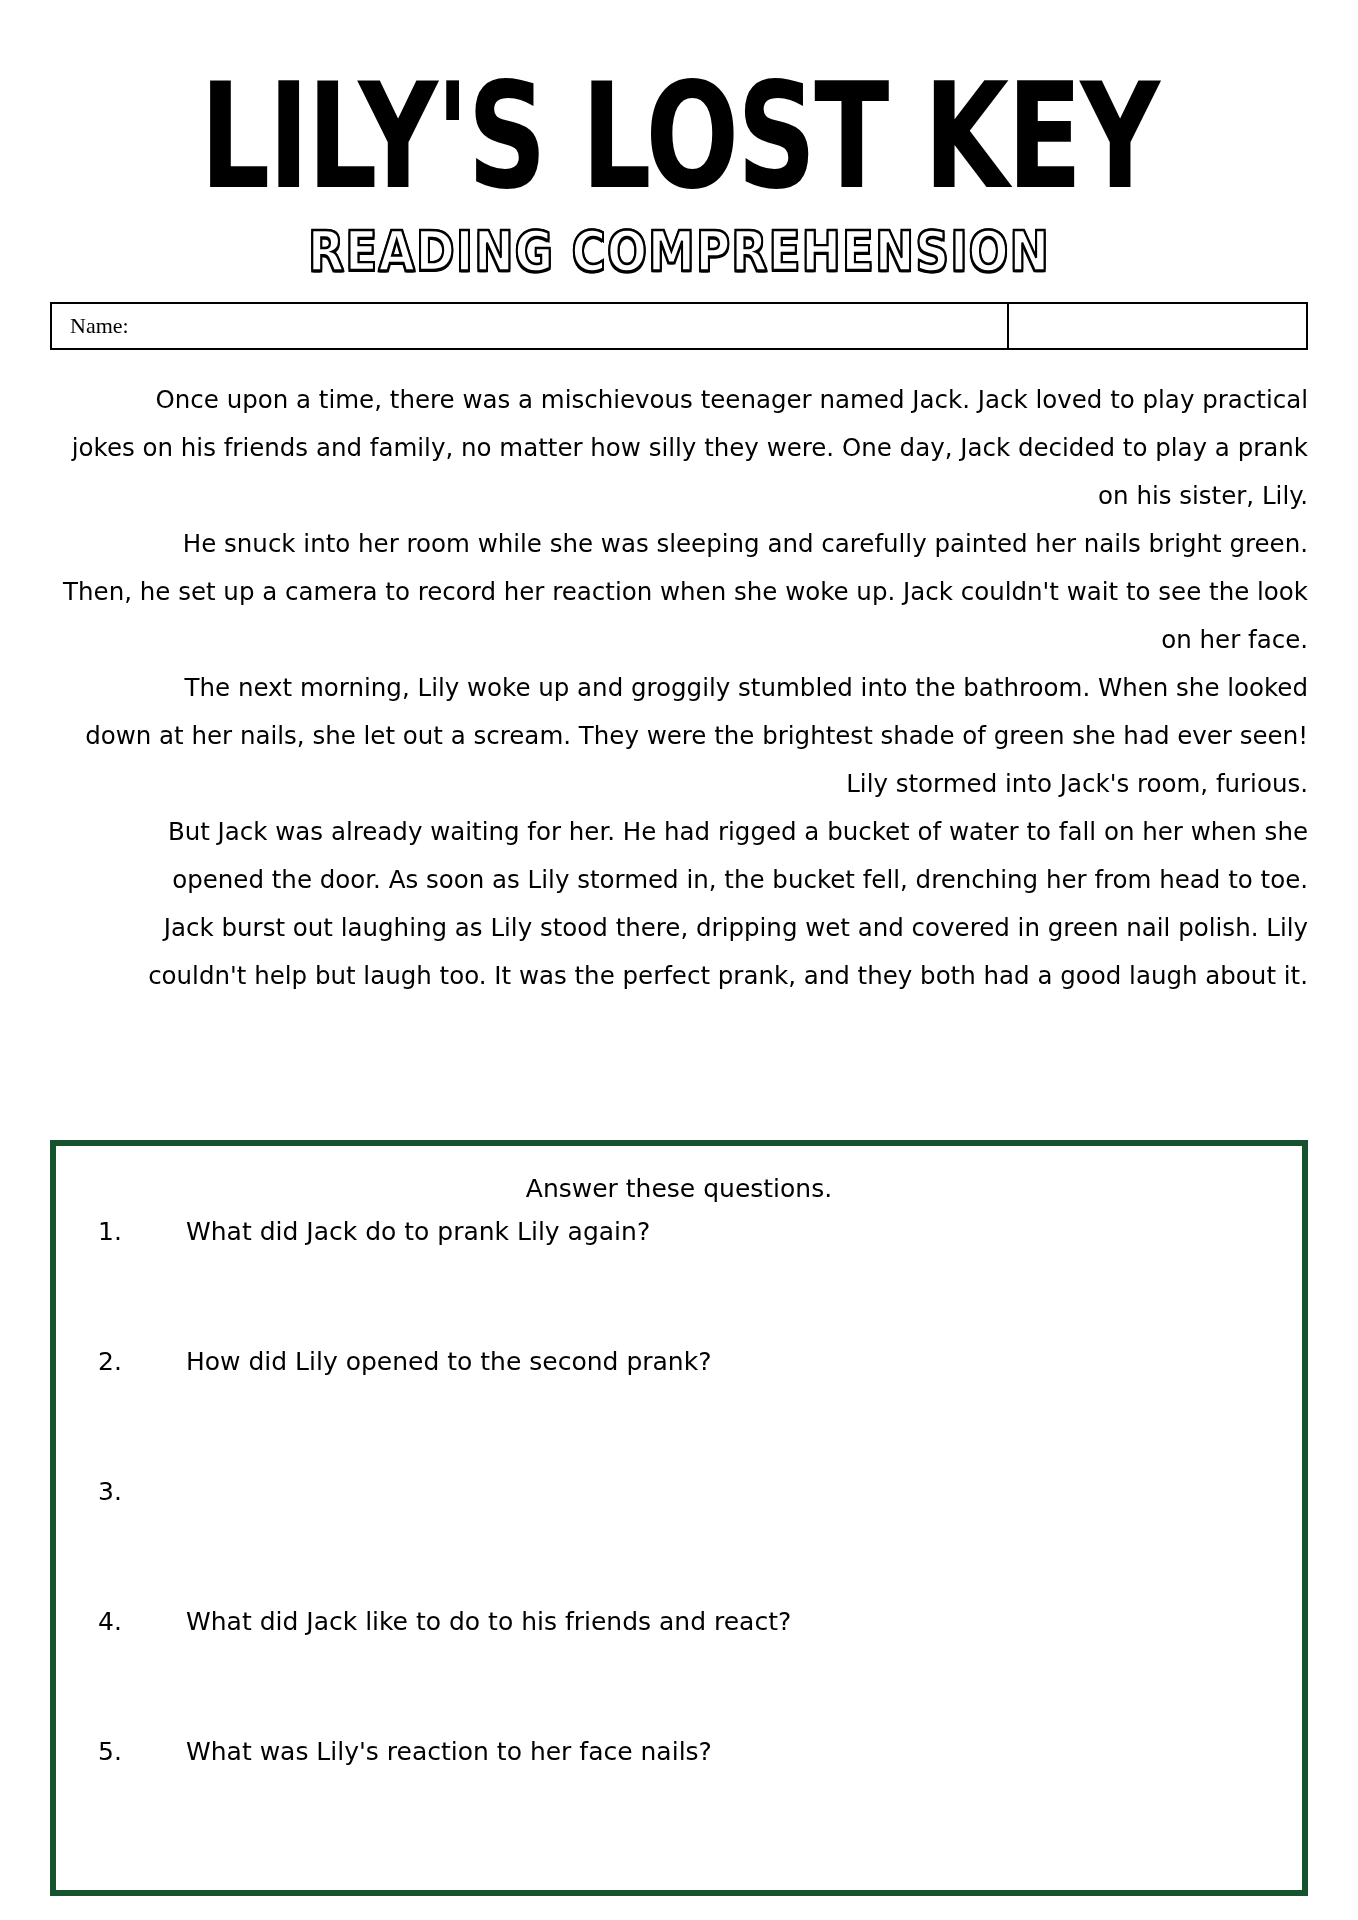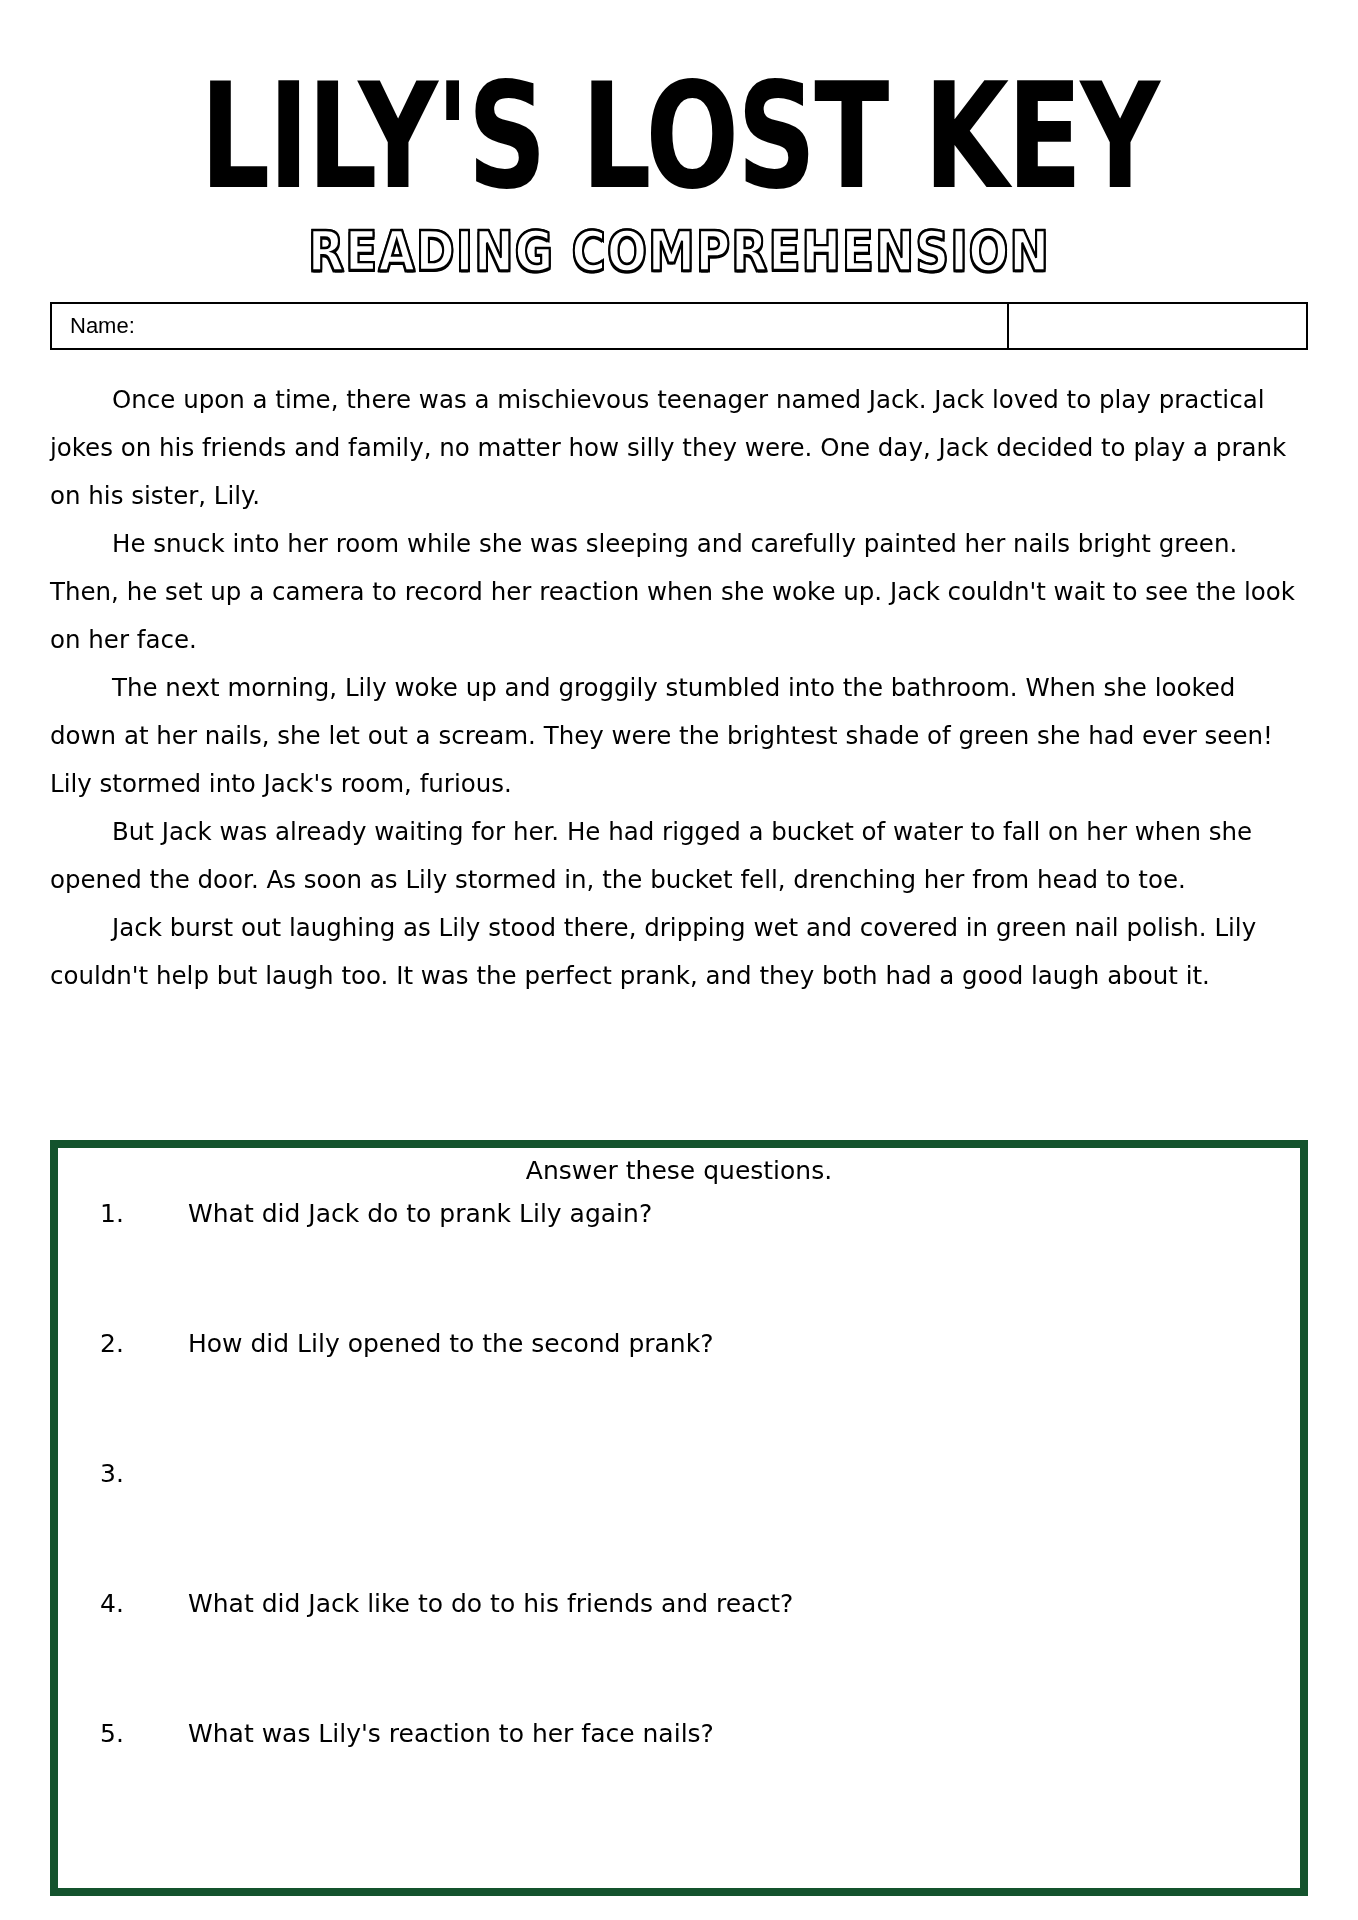--- a/index.html
+++ b/index.html
@@ -58,21 +58,21 @@
     transform-origin: center top;
   }
 
   
   .namebar {
     margin-top: 36px;
     border: 2px solid #000;
     height: 44px;
     display: flex;
     align-items: flex-start;
-    font-family: Liberation Sans, sans-serif;
+    font-family: Liberation Serif, serif;
     font-size: 22px;
   }
   .namebar .cell {
     display: flex;
     align-items: center;
     height: 100%;
     padding-left: 18px;
     box-sizing: border-box;
   }
   .namebar .name-cell {
@@ -91,32 +91,33 @@
   .story {
     margin-top: 26px;
     font-family: "DejaVu Sans", sans-serif;
     font-size: 24.5px;
     line-height: 48px;
     text-align: left;
   }
   .story p {
     margin: 0;
     text-indent: 62px;
+    text-align: right;
   }
 
   
   .questions-box {
     position: absolute;
     left: 50px;
     right: 50px;
     top: 1140px;
     bottom: 24px;
-    border: 8px solid #14532d;
+    border: 6px solid #14532d;
     box-sizing: border-box;
-    padding: 8px 30px 0 30px;
+    padding: 28px 30px 0 30px;
   }
   .questions-heading {
     text-align: center;
     font-family: "DejaVu Sans", sans-serif;
     font-size: 25px;
     margin: 0 0 14px 0;
   }
   .q-list {
     margin: 0;
     padding: 0;

